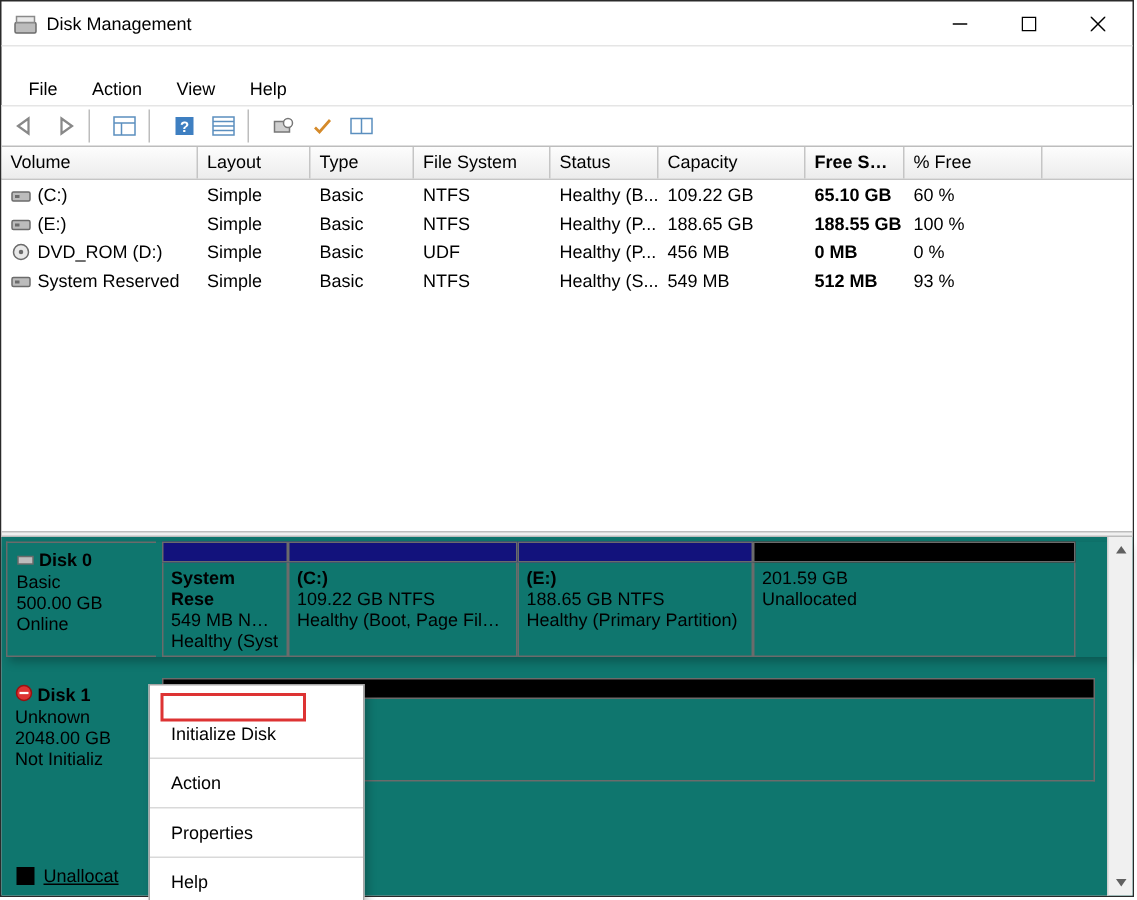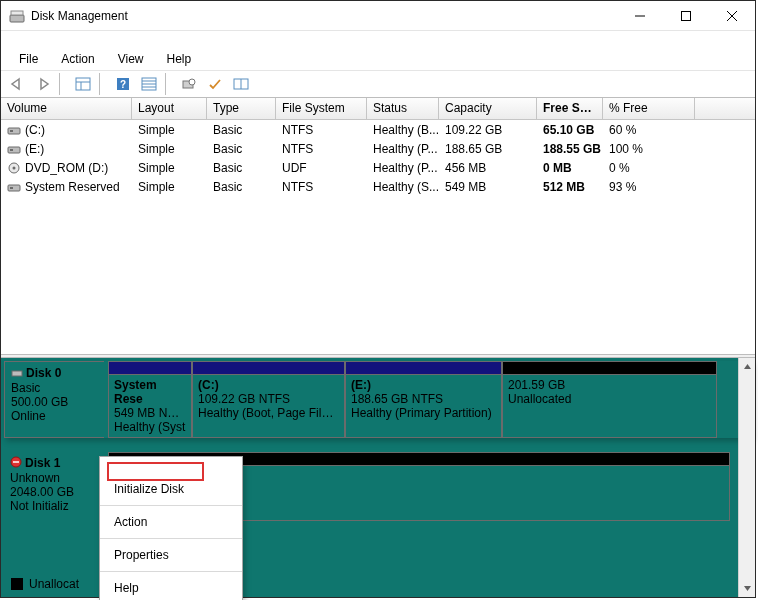--- a/index.html
+++ b/index.html
@@ -61,21 +61,21 @@
 .disk-vols .volbox { border:1px solid #6b6b6b; border-top:none; padding: 3px 5px; font-size: 12px; color:#000; }
 .volbox .vname { font-weight: bold; }
 .volbox .vinfo { display:block; white-space:nowrap; overflow:hidden; text-overflow:ellipsis; }
 #disk0-row { box-shadow: 2px 3px 6px rgba(0,0,0,.25); }
 #disk0-row .disk-info { border:1px solid #6b6b6b; border-right:none; }
 
 .disk1-color { height: 14px; background:#000; border:1px solid #6b6b6b; }
 .disk1-box  { border:1px solid #6b6b6b; border-top:none; height: 55px; }
 
 
-.legend { position:absolute; bottom:6px; left:10px; display:flex; align-items:center; gap:6px; font-size:12px; }
+.legend { position:absolute; bottom:6px; left:10px; display:flex; align-items:center; gap:6px; font-size:12px;text-decoration:underline; }
 .legend .sw { width:12px; height:12px; background:#000; }
 
 
 .ctxmenu { position:absolute; left: 98px; top: 455px; width: 144px; background:#fff; border:1px solid #a6a6a6; box-shadow: 2px 3px 6px rgba(0,0,0,.25); z-index:50; padding: 18px 0; }
 .ctxitem { padding: 7px 14px; font-size:12px; color:#000; }
 .ctx-highlight { position:absolute; left: 106px; top: 461px; width: 97px; height: 19px; border:2px solid #d33; z-index:60; pointer-events:none; }
 .ctx-sep { border-top:1px solid #d9d9d9; margin: 2px 0; }
 
 
 .disk-status-icon { display:inline-block; vertical-align:middle; margin-right:3px; }

